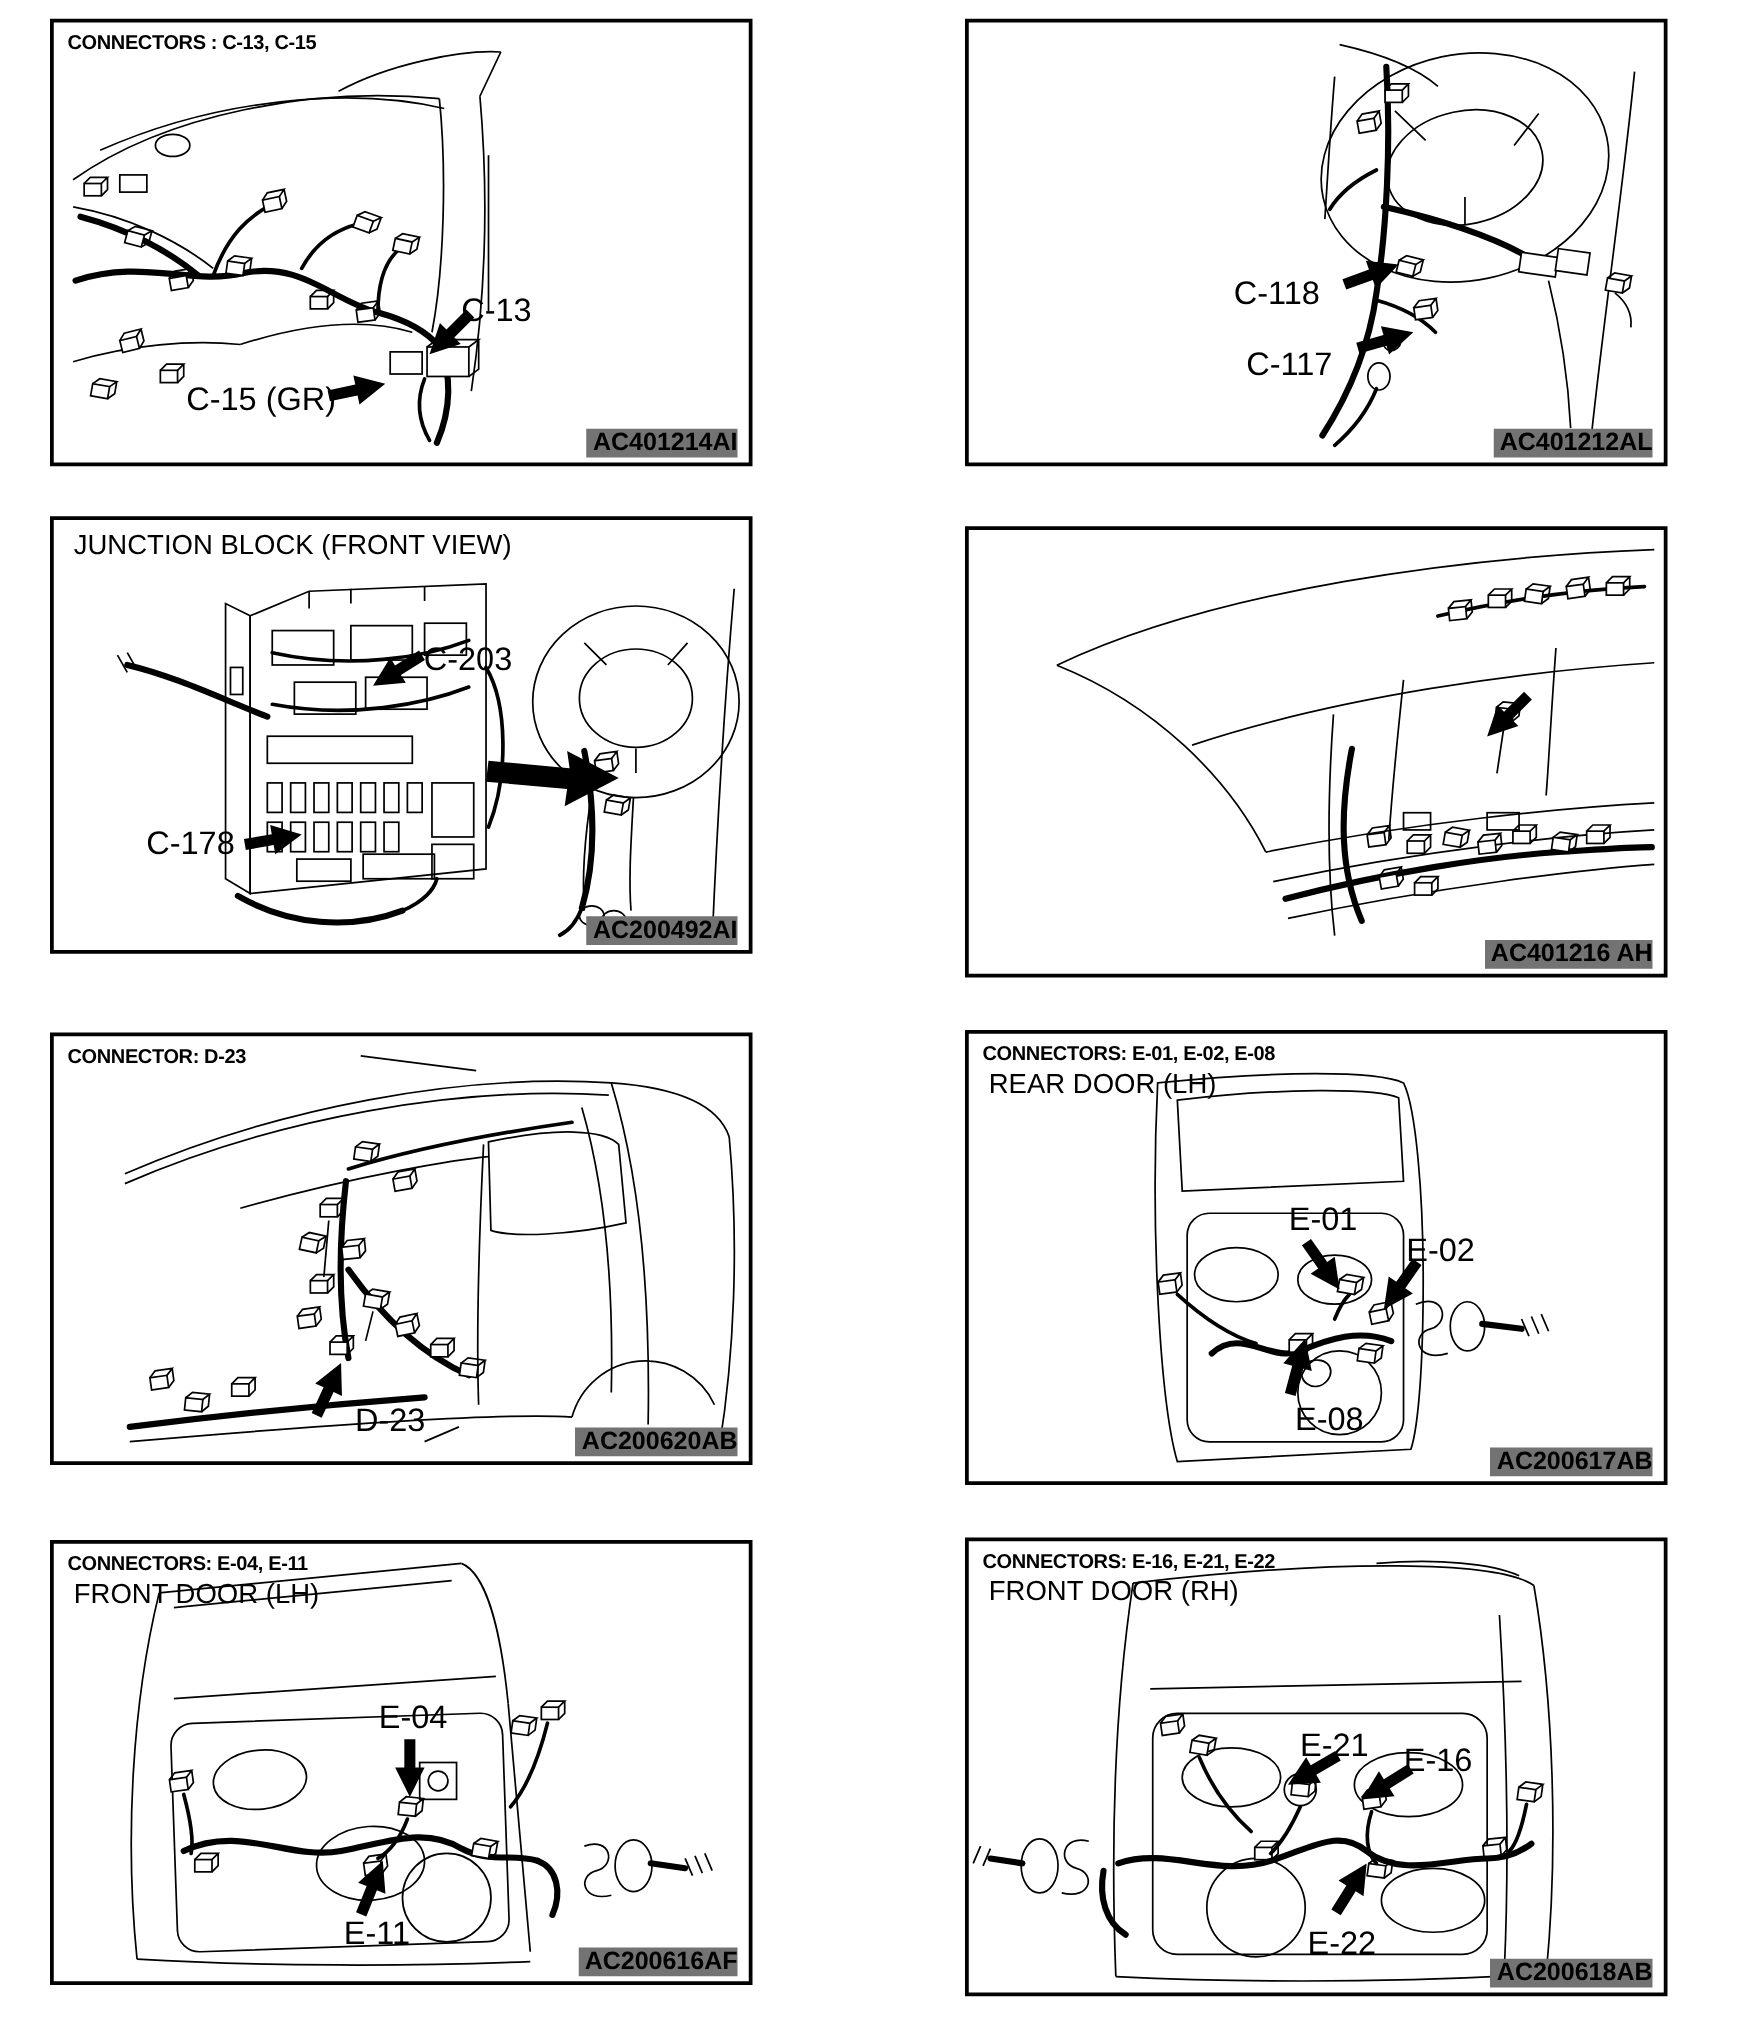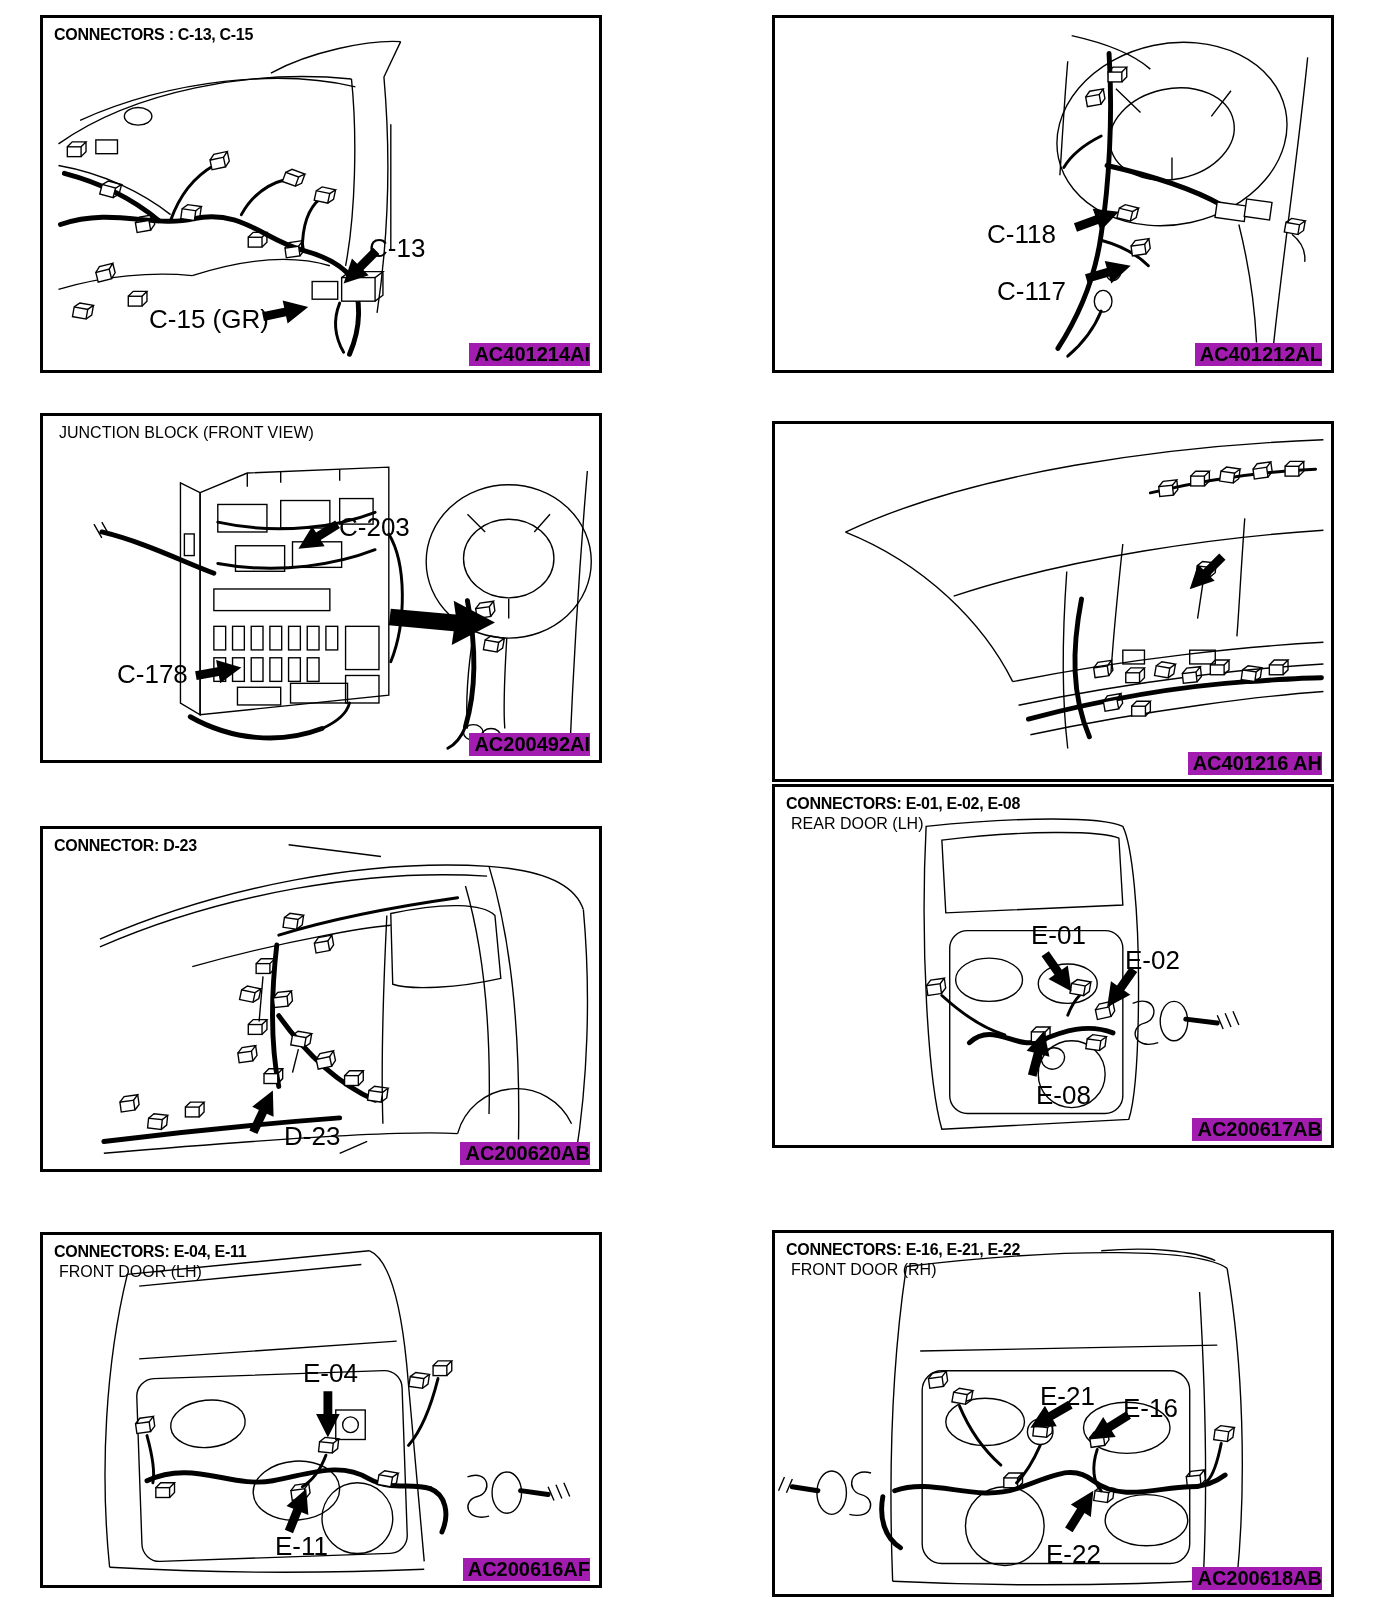--- a/index.html
+++ b/index.html
@@ -7,30 +7,30 @@
   body{width:1392px;height:1616px;position:relative;font-family:"Liberation Sans",sans-serif;color:#000}
   .panel{position:absolute;border:3px solid #000;background:#fff;overflow:hidden}
   .art{position:absolute;left:0;top:0;width:100%;height:100%}
   .art path,.art rect,.art ellipse,.art circle,.art line{fill:none;stroke:#000;stroke-width:1.4px}
   .art .hz{stroke-width:5px;stroke-linecap:round}
   .art .h3{stroke-width:3px;stroke-linecap:round}
   .art .cw{fill:#fff;stroke:#000;stroke-width:1.4px}
   .art .blk{fill:#000;stroke:none}
   .tblock{position:absolute;top:7px;left:11px;right:11px;pointer-events:none}
   .title{font-weight:bold;font-size:16px;line-height:1.25;letter-spacing:-0.3px;white-space:nowrap}
-  .subtitle{font-size:16px;line-height:1.2;padding-left:5px;white-space:nowrap}
+  .subtitle{font-size:22px;line-height:1.2;padding-left:5px;white-space:nowrap}
   .callout{position:absolute;font-size:26px;white-space:nowrap}
-  .code{position:absolute;right:9px;bottom:4px;font-weight:bold;font-size:20px;background:#a21caf;padding-left:5px}
+  .code{position:absolute;right:9px;bottom:4px;font-weight:bold;font-size:20px;background:#737373;padding-left:5px}
 
   .pnl1{left:40px;top:15px;width:562px;height:358px}
   .pnl2{left:772px;top:15px;width:562px;height:358px}
   .pnl3{left:40px;top:413px;width:562px;height:350px}
   .pnl4{left:772px;top:421px;width:562px;height:361px}
   .pnl5{left:40px;top:826px;width:562px;height:346px}
-  .pnl6{left:772px;top:784px;width:562px;height:364px}
+  .pnl6{left:772px;top:824px;width:562px;height:364px}
   .pnl7{left:40px;top:1232px;width:562px;height:356px}
   .pnl8{left:772px;top:1230px;width:562px;height:367px}
 
   .pnl1 .co0{left:326px;top:215px}
   .pnl1 .co1{left:106px;top:286px}
   .pnl2 .co0{left:212px;top:201px}
   .pnl2 .co1{left:222px;top:258px}
   .pnl3 .co0{left:296px;top:96px}
   .pnl3 .co1{left:74px;top:243px}
   .pnl5 .co0{left:241px;top:292px}

